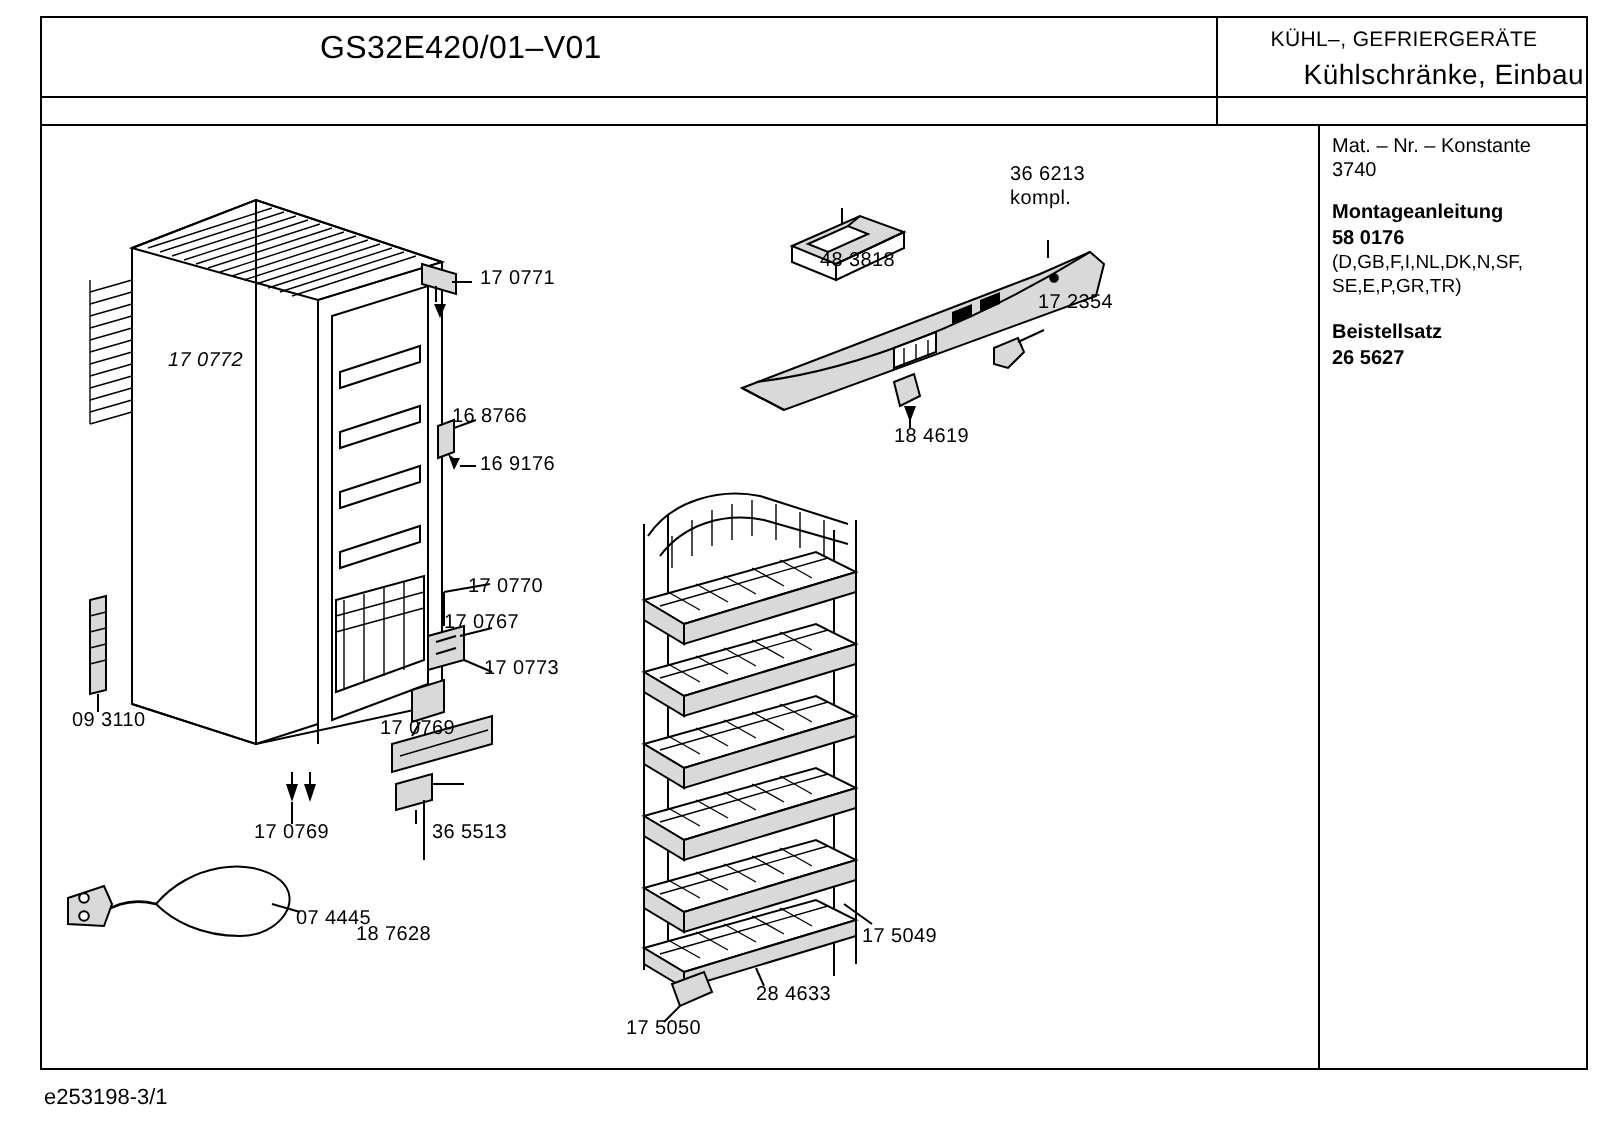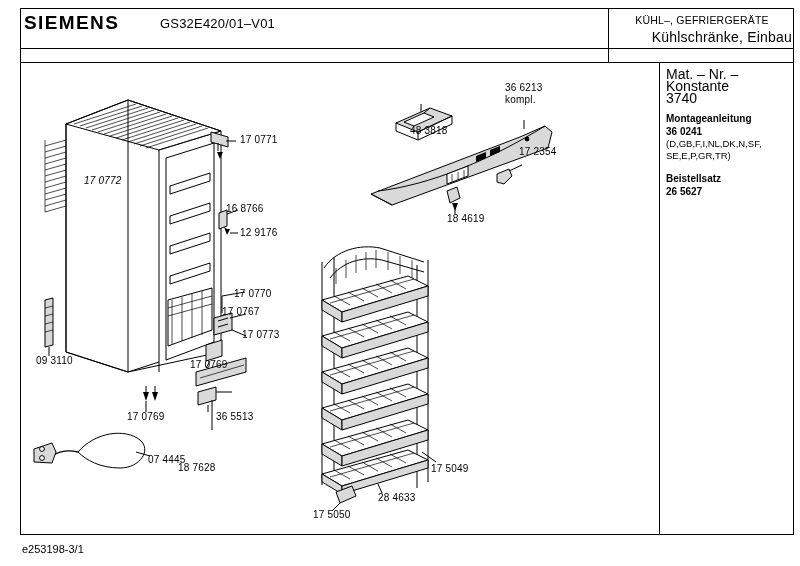--- a/index.html
+++ b/index.html
@@ -18,34 +18,34 @@
   .vline{position:absolute;background:#000;width:1px;}
 
   
   .brand{
     position:absolute;left:24px;top:12px;
     font-size:19px;letter-spacing:1.4px;font-weight:bold;
     font-family:"Liberation Sans", sans-serif;
   }
   .model{
     position:absolute;left:160px;top:16px;
-    font-size:13px;letter-spacing:0.2px;
+    font-size:16px;letter-spacing:0.2px;
   }
   .hdr-right1{
     position:absolute;left:612px;top:14px;width:180px;
     font-size:10.5px;text-align:center;letter-spacing:0.2px;
   }
   .hdr-right2{
     position:absolute;left:612px;top:29px;width:180px;
     font-size:14px;text-align:right;letter-spacing:0.2px;
   }
 
   
   .info{position:absolute;left:666px;top:68px;width:128px;font-size:9.5px;line-height:12px;}
-  .info .small{font-size:14px;}
+  .info .small{font-size:10px;}
   .info .blk{margin-bottom:11px;}
   .info .ttl{font-weight:bold;font-size:10px;margin-bottom:1px;}
   .info .num{font-weight:bold;font-size:10px;}
 
   
   .footer{position:absolute;left:22px;top:543px;font-size:11px;}
 
   
   .lbl{position:absolute;font-size:10px;white-space:nowrap;letter-spacing:0.2px;}
 
@@ -64,33 +64,32 @@
 
   <div class="hline" style="left:20px;top:8px;width:774px;"></div>
   <div class="hline" style="left:20px;top:48px;width:774px;"></div>
   <div class="hline" style="left:20px;top:62px;width:774px;"></div>
   <div class="hline" style="left:20px;top:534px;width:774px;"></div>
   <div class="vline" style="left:20px;top:8px;height:527px;"></div>
   <div class="vline" style="left:793px;top:8px;height:527px;"></div>
   <div class="vline" style="left:608px;top:8px;height:54px;"></div>
   <div class="vline" style="left:659px;top:62px;height:472px;"></div>
 
-  <div class="brand">SIEMENS</div>
   <div class="model">GS32E420/01–V01</div>
   <div class="hdr-right1">KÜHL–, GEFRIERGERÄTE</div>
   <div class="hdr-right2">Kühlschränke, Einbau</div>
 
   <div class="info">
     <div class="small">Mat. – Nr. – Konstante</div>
     <div class="small" style="margin-bottom:9px;">3740</div>
 
 
     <div class="blk">
       <div class="ttl">Montageanleitung</div>
-      <div class="num">36 0241</div>
+      <div class="num">58 0176</div>
       <div>(D,GB,F,I,NL,DK,N,SF,</div>
       <div>SE,E,P,GR,TR)</div>
     </div>
 
     <div class="blk">
       <div class="ttl">Beistellsatz</div>
       <div class="num">26 5627</div>
     </div>
   </div>
 
@@ -351,21 +350,21 @@
       <line class="st" x1="378" y1="484" x2="382" y2="493"></line>
 
       <path class="fillgray" d="M336 492 L352 486 L356 496 L340 503 Z"></path>
       <line class="st" x1="340" y1="503" x2="332" y2="511"></line>
     </g>
   </svg>
 
   <div class="lbl" style="left:240px;top:134px;">17 0771</div>
   <div class="lbl" style="left:84px;top:175px;font-style:italic;">17 0772</div>
   <div class="lbl" style="left:226px;top:203px;">16 8766</div>
-  <div class="lbl" style="left:240px;top:227px;">12 9176</div>
+  <div class="lbl" style="left:240px;top:227px;">16 9176</div>
   <div class="lbl" style="left:222px;top:288px;padding-left:12px;">17 0770</div>
   <div class="lbl" style="left:222px;top:306px;text-align:center;">17 0767</div>
   <div class="lbl" style="left:242px;top:329px;">17 0773</div>
   <div class="lbl" style="left:190px;top:359px;">17 0769</div>
   <div class="lbl" style="left:36px;top:355px;">09 3110</div>
   <div class="lbl" style="left:127px;top:411px;">17 0769</div>
   <div class="lbl" style="left:216px;top:411px;">36 5513</div>
   <div class="lbl" style="left:178px;top:430px;margin-top:32px;">18 7628</div>
   <div class="lbl" style="left:148px;top:454px;">07 4445</div>
   <div class="lbl" style="left:410px;top:89px;margin-top:36px;">48 3818</div>

